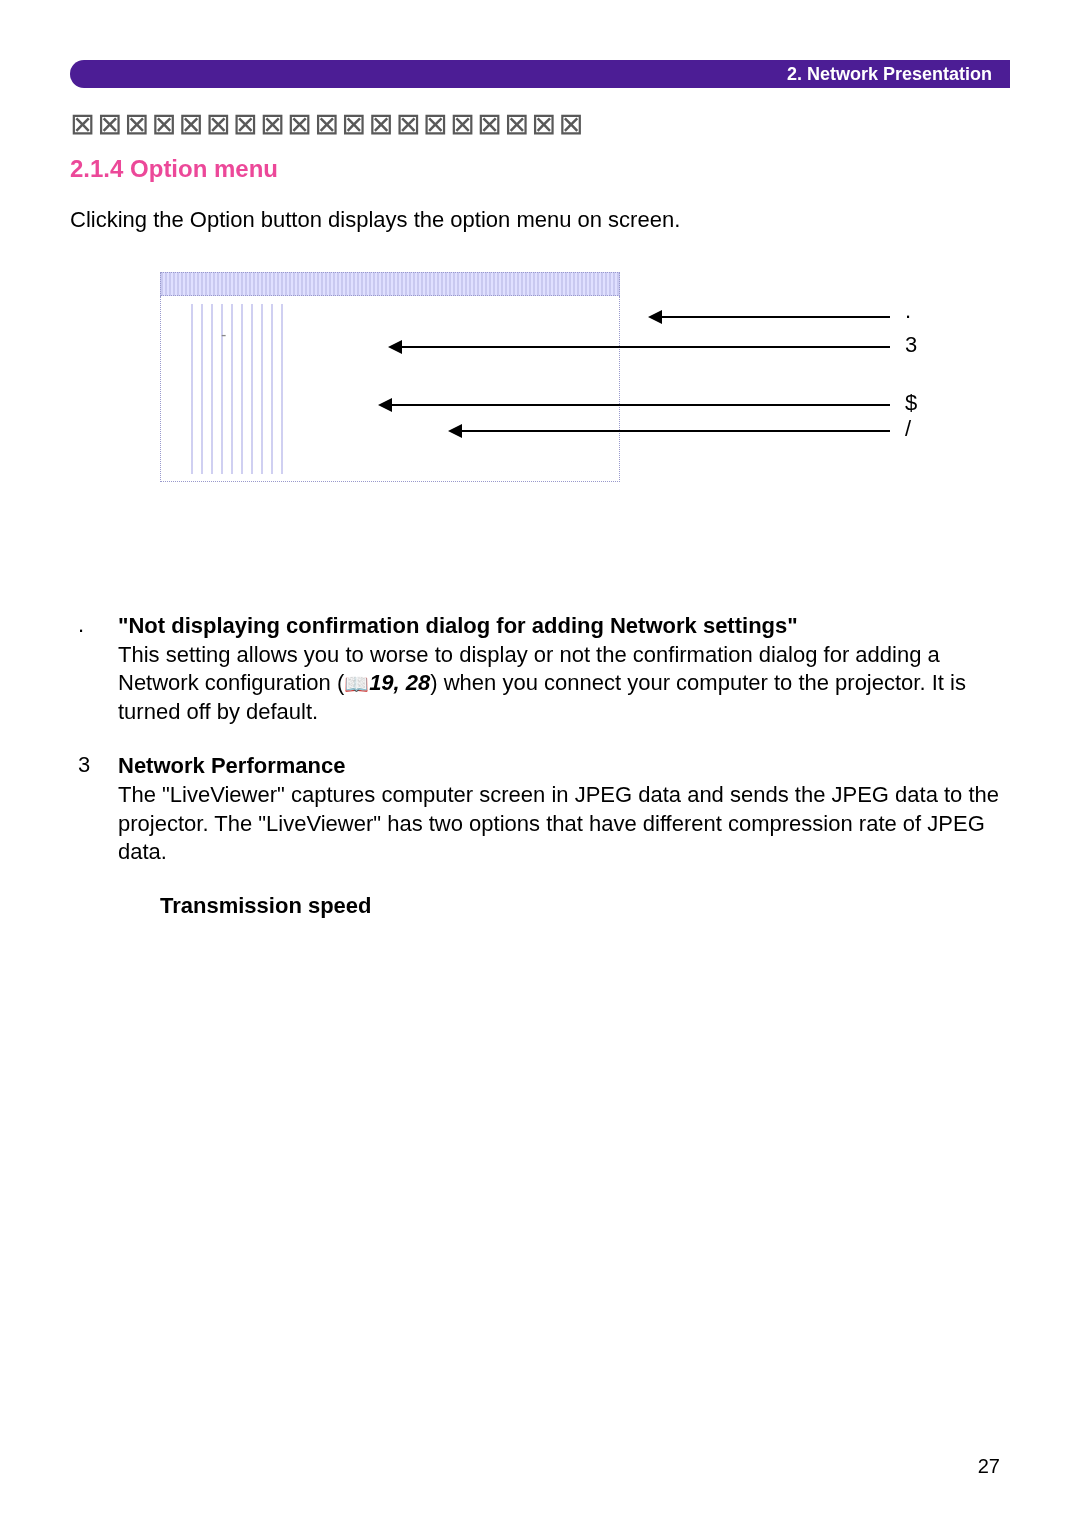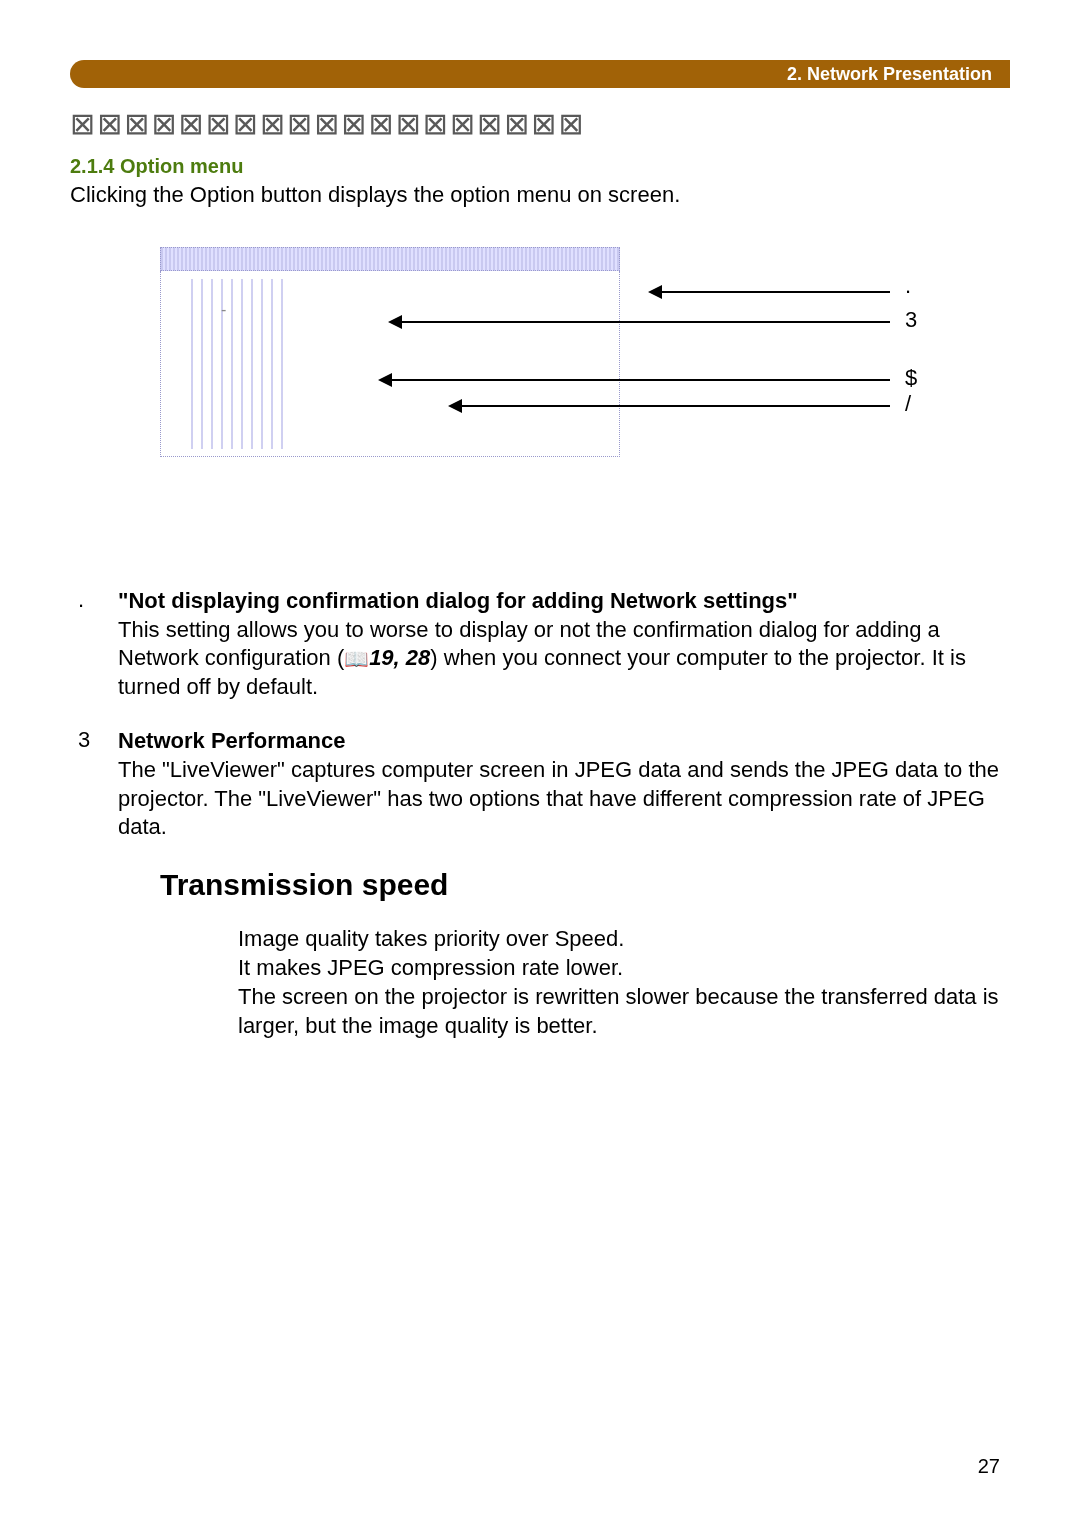--- a/index.html
+++ b/index.html
@@ -6,45 +6,45 @@
   body {
     font-family: Arial, Helvetica, sans-serif;
     width: 1080px;
     height: 1526px;
     background: #ffffff;
     position: relative;
     padding: 60px 70px;
     color: #000;
   }
   .header-bar {
-    background: #a16207;
+    background: #4c1d95;
     border-radius: 14px 0 0 14px;
     height: 28px;
     display: flex;
     align-items: center;
     justify-content: flex-end;
     padding-right: 18px;
     margin-bottom: 18px;
   }
   .header-bar span {
     color: #ffffff;
     font-weight: bold;
     font-size: 18px;
   }
   .garbled {
     font-size: 30px;
     letter-spacing: 2px;
     color: #595959;
     margin-bottom: 14px;
   }
   .section-heading {
-    color: #4d7c0f;
-    font-size: 20px;
+    color: #ec4899;
+    font-size: 24px;
     font-weight: bold;
-    margin-bottom: 4px;
+    margin-bottom: 24px;
   }
   .intro-text {
     font-size: 22px;
     color: #000;
     margin-bottom: 39px;
   }
   .figure-area {
     position: relative;
     width: 760px;
     height: 260px;
@@ -113,21 +113,21 @@
     flex-shrink: 0;
     font-size: 22px;
     text-align: left;
     padding-left: 8px;
   }
   .item-content { flex: 1; font-size: 22px; line-height: 1.3; }
   .item-title { font-weight: bold; }
   .book-icon { color: #3a3a90; font-size: 20px; display: inline-block; vertical-align: -1px; }
   .ref { font-style: italic; font-weight: bold; }
   .sub-block { margin-left: 90px; margin-bottom: 22px; }
-  .sub-title { font-weight: bold; font-size: 30px; margin-bottom: 4px; }
+  .sub-title { font-weight: bold; font-size: 22px; margin-bottom: 4px; }
   .sub-text { font-size: 22px; line-height: 1.32; margin-left: 78px; }
   .page-number {
     position: absolute;
     bottom: 48px;
     right: 80px;
     font-size: 20px;
     color: #000;
   }
 </style>
 </head>
@@ -174,18 +174,15 @@
     <span class="item-title">Network Performance</span><br>
     <span>The "LiveViewer" captures computer screen in JPEG data and sends the JPEG data to the projector. The "LiveViewer" has two options that have different compression rate of JPEG data.</span>
   </div>
 </div>
 
 <div class="sub-block">
   <div class="sub-title">Transmission speed</div>
 </div>
 
 <div class="sub-block">
-  <div class="sub-text" style="white-space: pre-line;">Image quality takes priority over Speed.
-It makes JPEG compression rate lower.
-The screen on the projector is rewritten slower because the transferred data is larger, but the image quality is better.</div>
 </div>
 
 <div class="page-number">27</div>
 
 </body></html>

